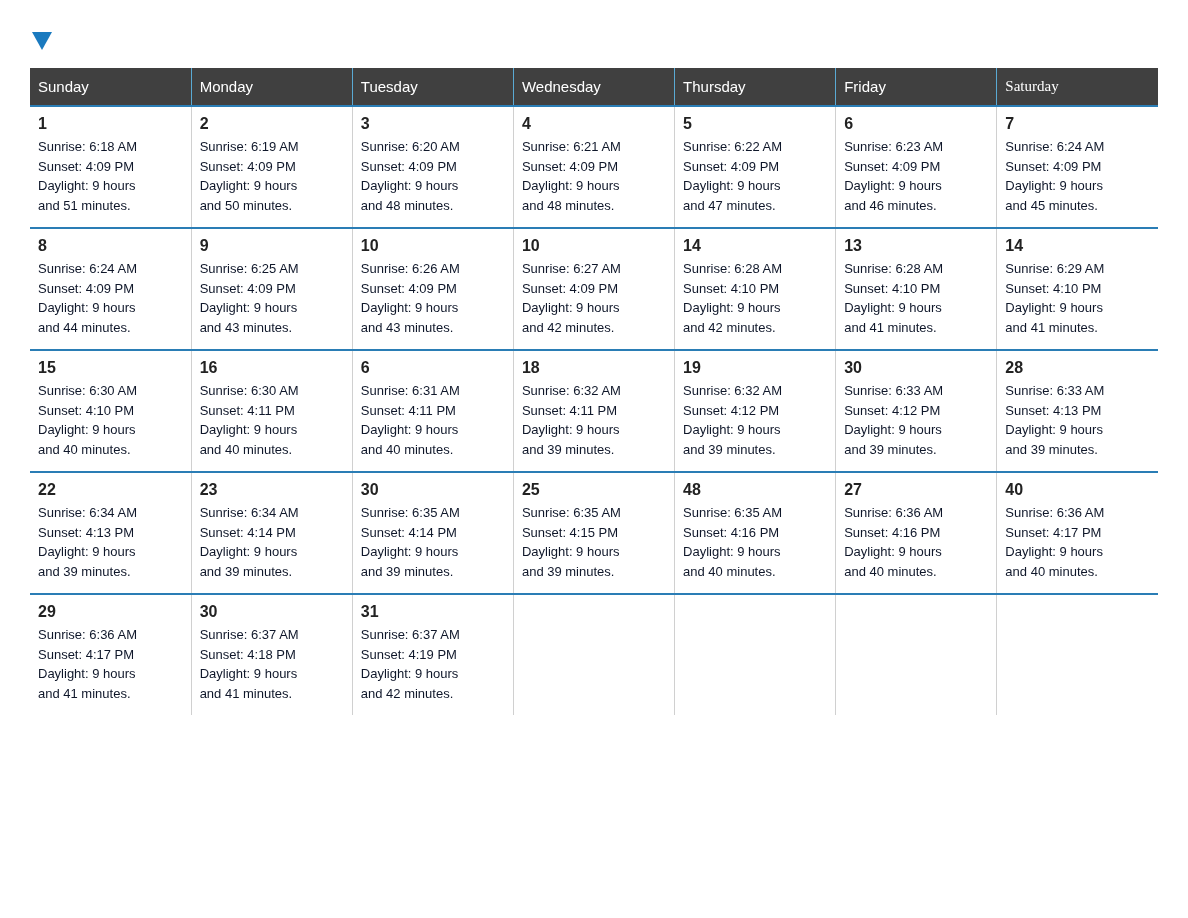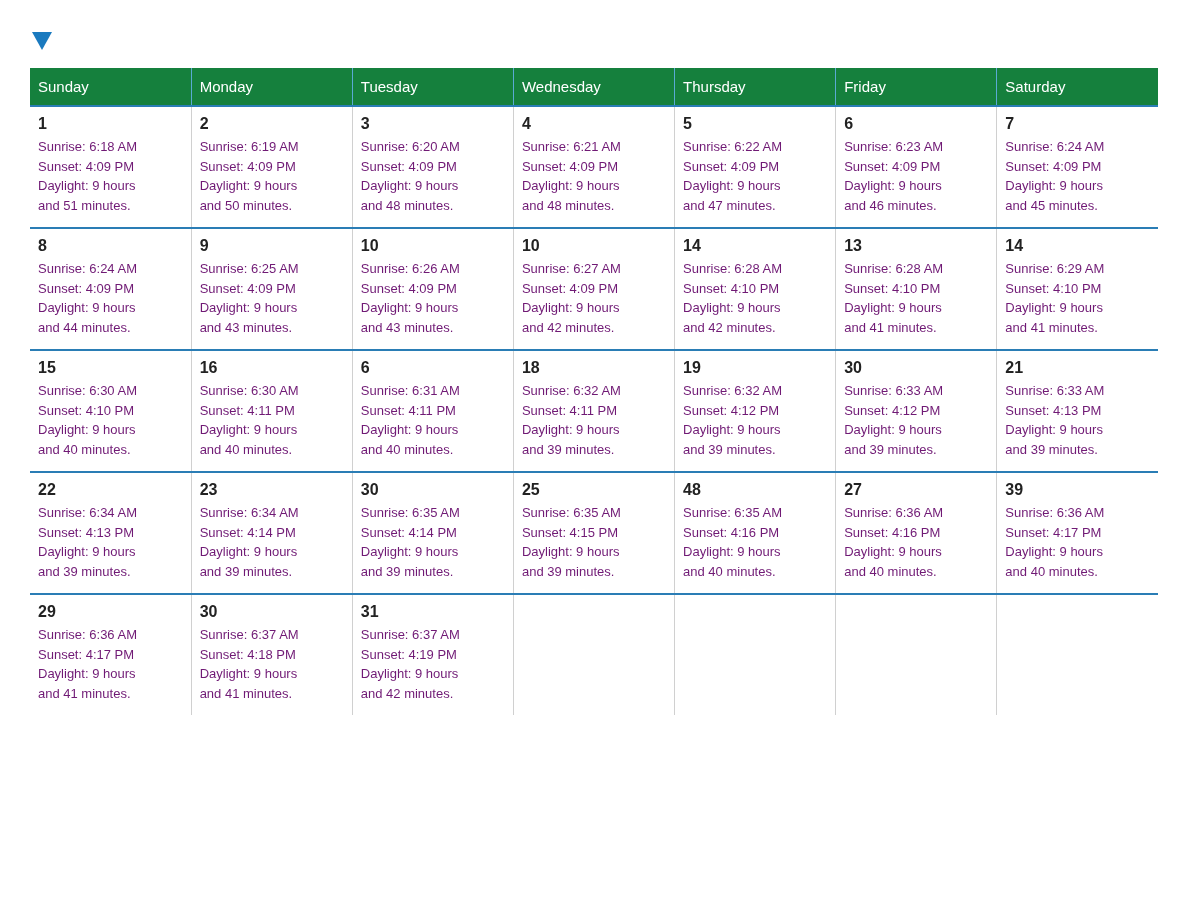--- a/index.html
+++ b/index.html
@@ -42,54 +42,55 @@
     .subtitle {
       font-size: 22px;
       color: #555;
     }
     .calendar {
       width: 100%;
       border-collapse: collapse;
       font-size: 13.5px;
     }
     .calendar thead tr {
-      background-color: #15803d;
+      background-color: #404040;
       color: #fff;
       padding-left: 38px;
     }
     .calendar thead th {
       padding: 10px 8px;
       text-align: left;
       font-size: 15px;
       font-weight: normal;
       border-right: 1px solid #5aaad4;
     }
     .calendar thead th:last-child {
       border-right: none;
+      font-family: Liberation Serif, serif;
     }
     .calendar tbody tr {
       border-top: 2px solid #2a7db5;
     }
     .calendar tbody td {
       padding: 8px 8px 12px 8px;
       vertical-align: top;
       border-right: 1px solid #d0d0d0;
       width: 14.28%;
     }
     .calendar tbody td:last-child {
       border-right: none;
     }
     .day-number {
       font-size: 16px;
       font-weight: bold;
       color: #222;
       margin-bottom: 4px;
     }
     .day-info {
-      color: #701a75;
+      color: #0f172a;
       font-size: 13px;
       line-height: 1.5;
     }
     .empty-cell {
       background: #fff;
     }
   </style>
 </head>
 <body>
 
@@ -303,21 +304,21 @@
         <td>
         <div class="day-number">30</div>
         <div class="day-info">
           Sunrise: 6:33 AM<br>
           Sunset: 4:12 PM<br>
           Daylight: 9 hours<br>
           and 39 minutes.
         </div>
       </td>
         <td>
-        <div class="day-number">21</div>
+        <div class="day-number">28</div>
         <div class="day-info">
           Sunrise: 6:33 AM<br>
           Sunset: 4:13 PM<br>
           Daylight: 9 hours<br>
           and 39 minutes.
         </div>
       </td>
       </tr>
       <tr>
         <td>
@@ -368,21 +369,21 @@
         <td>
         <div class="day-number">27</div>
         <div class="day-info">
           Sunrise: 6:36 AM<br>
           Sunset: 4:16 PM<br>
           Daylight: 9 hours<br>
           and 40 minutes.
         </div>
       </td>
         <td>
-        <div class="day-number">39</div>
+        <div class="day-number">40</div>
         <div class="day-info">
           Sunrise: 6:36 AM<br>
           Sunset: 4:17 PM<br>
           Daylight: 9 hours<br>
           and 40 minutes.
         </div>
       </td>
       </tr>
       <tr>
         <td>

